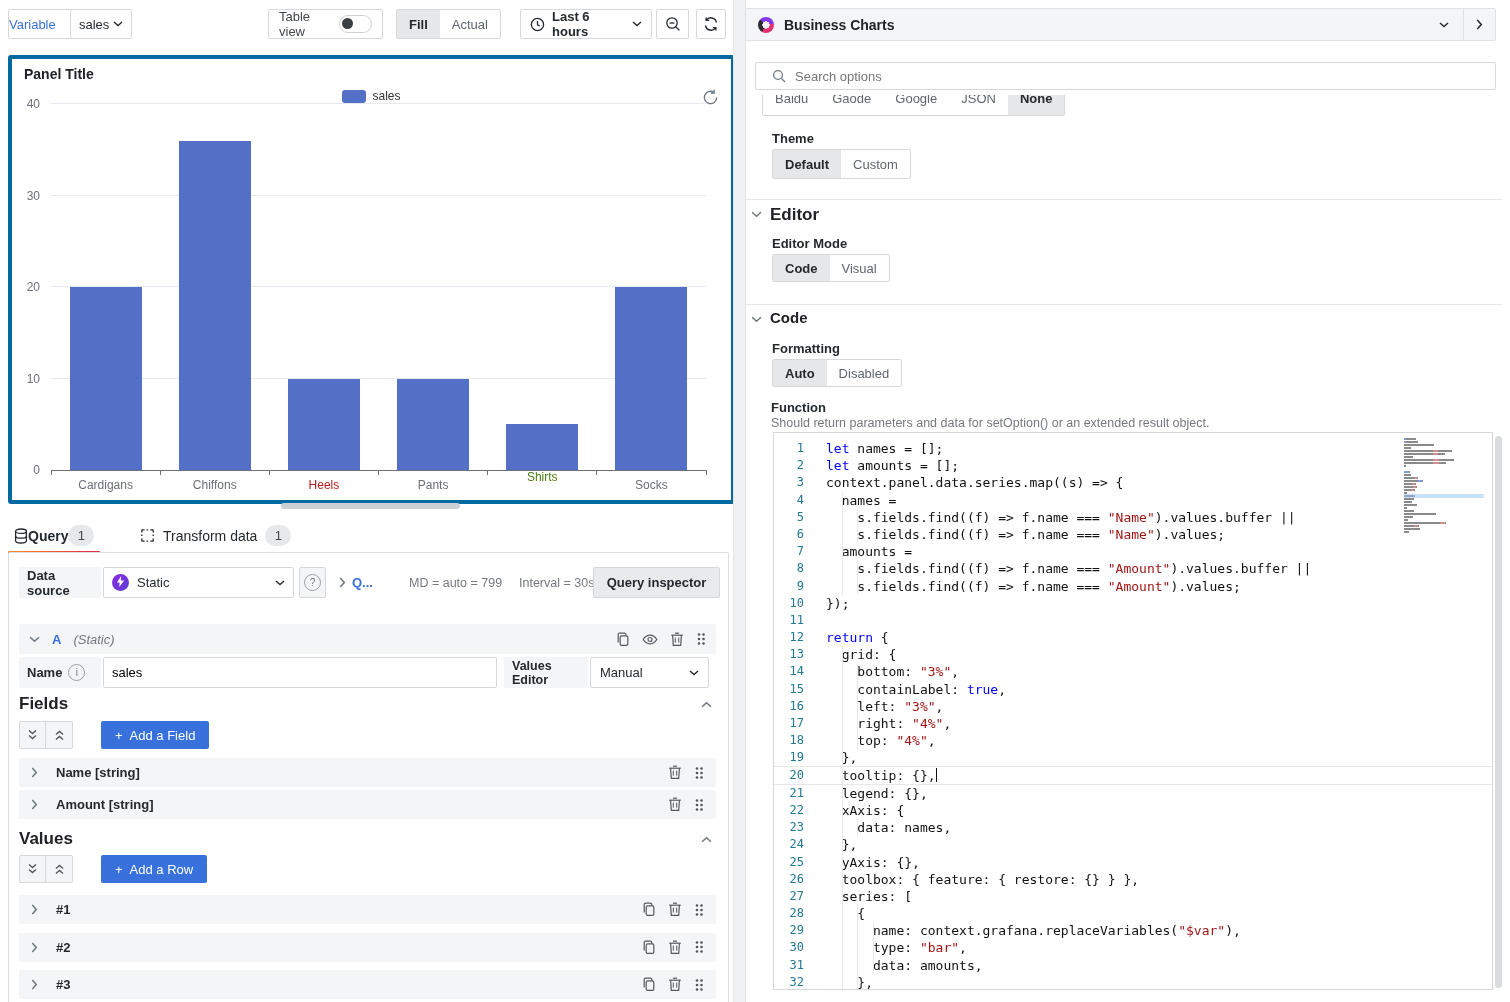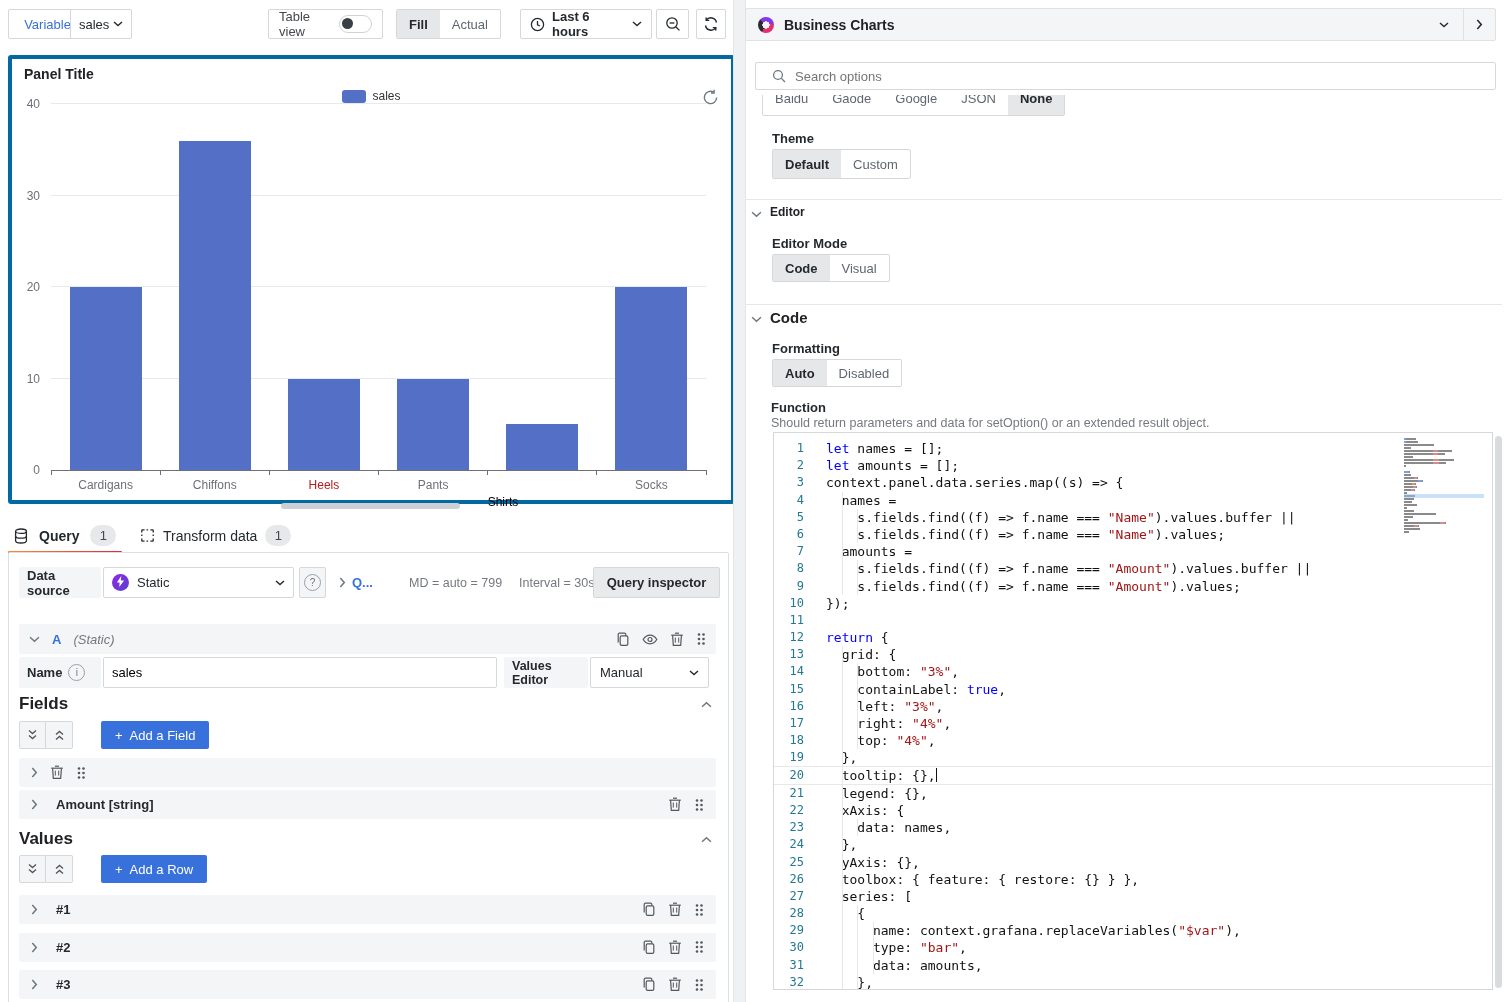--- a/index.html
+++ b/index.html
@@ -34,21 +34,21 @@
   .ic{color:#54585e;display:inline-flex;align-items:center}
   .ic-dark{color:#24292e;display:inline-flex;align-items:center}
   .ic-soft{color:#6e7880;display:inline-flex;align-items:center}
   input{font-family:"Liberation Sans",sans-serif}
 </style>
 </head>
 <body>
 
 <div class="page">
 
-  <div class="abs flex bordered" style="left:8px;top:9px;width:79px;height:30px;justify-content:center">
+  <div class="abs flex bordered" style="left:8px;top:9px;width:79px;height:30px;justify-content:flex-start">
     <span class="blue">Variable</span>
   </div>
   <div class="abs flex bordered" style="left:70px;top:9px;width:62px;height:30px;padding:0 8px;justify-content:space-between">
     <span>sales</span>
     <span class="ic-dark">
         <svg width="10" height="6" viewBox="0 0 10 6">
           <path d="M1 1l4 3.6L9 1" fill="none" stroke="currentColor" stroke-width="1.4"></path>
         </svg>
       </span>
   </div>
@@ -136,28 +136,28 @@
         <div class="abs" style="right: 8px; width: 26px; text-align: right; font-size: 12px; color: rgb(110, 112, 121); top: 312.5px;">10</div>
         <div class="abs" style="right: 8px; width: 26px; text-align: right; font-size: 12px; color: rgb(110, 112, 121); top: 221px;">20</div>
         <div class="abs" style="right: 8px; width: 26px; text-align: right; font-size: 12px; color: rgb(110, 112, 121); top: 129.5px;">30</div>
         <div class="abs" style="right: 8px; width: 26px; text-align: right; font-size: 12px; color: rgb(110, 112, 121); top: 38px;">40</div>
       </div>
     <div class="abs" id="x-labels" style="left:0;top:0;width:719px;height:441px">
         <div class="abs" style="left: 39px; width: 109.167px; text-align: center; font-size: 12px; color: rgb(110, 112, 121); top: 419px;">Cardigans</div>
         <div class="abs" style="left: 148.167px; width: 109.167px; text-align: center; font-size: 12px; color: rgb(110, 112, 121); top: 419px;">Chiffons</div>
         <div class="abs" style="left: 257.333px; width: 109.167px; text-align: center; font-size: 12px; color: #b91c1c; top: 419px;">Heels</div>
         <div class="abs" style="left: 366.5px; width: 109.167px; text-align: center; font-size: 12px; color: rgb(110, 112, 121); top: 419px;">Pants</div>
-        <div class="abs" style="left: 475.667px; width: 109.167px; font-size: 12px; color: #000000; top: 436px;">Shirts</div>
+        <div class="abs" style="left: 475.667px; width: 109.167px; text-align: center; font-size: 12px; color: #4d7c0f; top: 411px;">Shirts</div>
         <div class="abs" style="left: 584.833px; width: 109.167px; text-align: center; font-size: 12px; color: rgb(110, 112, 121); top: 419px;">Socks</div>
       </div>
   </div>
 
   <div class="abs" style="left:281px;top:503px;width:179px;height:6px;border-radius:3px;background:#ccd0d4"></div>
 
-  <div class="abs flex" style="left:8px;top:521px;height:29px;padding:0 6px;gap:11px">
+  <div class="abs flex" style="left:8px;top:521px;height:29px;padding:0 6px;gap:0">
     <span class="ic-dark">
         <svg width="14" height="16" viewBox="0 0 14 16">
           <ellipse cx="7" cy="3.2" rx="5.4" ry="2.2" fill="none" stroke="currentColor" stroke-width="1.3"></ellipse>
           <path d="M1.6 3.2v9.6c0 1.2 2.4 2.2 5.4 2.2s5.4-1 5.4-2.2V3.2" fill="none" stroke="currentColor" stroke-width="1.3"></path>
           <path d="M1.6 8c0 1.2 2.4 2.2 5.4 2.2S12.4 9.2 12.4 8" fill="none" stroke="currentColor" stroke-width="1.3"></path>
         </svg>
       </span>
     <span style="font-size:14px;font-weight:700">Query</span>
     <span class="badge">1</span>
     <span class="abs" id="tab-underline" style="left: 0px; right: 0px; bottom: -4px; height: 3px; border-radius: 1px; background: linear-gradient(90deg, rgb(255, 138, 42), rgb(224, 38, 74));"></span>
@@ -287,20 +287,21 @@
           <span>Add a Field</span>
         </span>
     </div>
     <div id="fields-rows">
         <div class="abs row-item" style="left: 10px; top: 205px; width: 697px; height: 29px; padding: 0px 12px; gap: 12px;">
           <span class="ic-soft">
             <svg width="7" height="11" viewBox="0 0 6 10">
               <path d="M1 1l3.6 4L1 9" fill="none" stroke="currentColor" stroke-width="1.4"></path>
             </svg>
           </span>
+          <span class="bold" style="flex:1;margin-left:6px">Name [string]</span>
           <span class="ic icbtn">
             <svg width="14" height="15" viewBox="0 0 14 15">
               <path d="M1.2 3.2h11.6" stroke="currentColor" stroke-width="1.2"></path>
               <path d="M5 1.2h4" stroke="currentColor" stroke-width="1.2"></path>
               <path d="M2.6 3.2l.7 10.2h7.4l.7-10.2" fill="none" stroke="currentColor" stroke-width="1.2"></path>
               <path d="M5.3 5.6v5M8.7 5.6v5" stroke="currentColor" stroke-width="1"></path>
             </svg>
           </span>
           <span class="ic icbtn">
             <svg width="10" height="16" viewBox="0 0 10 16">
@@ -521,21 +522,21 @@
       <div class="seg-opt sel" style="height: 28px;">Default</div>
       <div class="seg-opt" style="height: 28px;">Custom</div>
     </div>
 
   <div class="abs" style="left:745px;top:199px;width:757px;height:1px;background:#e5e7e9"></div>
   <span class="abs ic-soft" style="left:751px;top:211px">
       <svg width="11" height="7" viewBox="0 0 10 6">
         <path d="M1 1l4 3.6L9 1" fill="none" stroke="currentColor" stroke-width="1.4"></path>
       </svg>
     </span>
-  <div class="abs bold" style="left:770px;top:205px;font-size:12px;color:#202226">Editor</div>
+  <div class="abs bold" style="left:770px;top:205px;font-size:17px;color:#202226">Editor</div>
   <div class="abs bold" style="left:772px;top:236px">Editor Mode</div>
   <div class="abs seg" id="editor-mode-seg" style="left:772px;top:254px;height:28px">
       <div class="seg-opt sel" style="height: 26px;">Code</div>
       <div class="seg-opt" style="height: 26px;">Visual</div>
     </div>
 
   <div class="abs" style="left:745px;top:304px;width:757px;height:1px;background:#e5e7e9"></div>
   <span class="abs ic-soft" style="left:751px;top:316px">
       <svg width="11" height="7" viewBox="0 0 10 6">
         <path d="M1 1l4 3.6L9 1" fill="none" stroke="currentColor" stroke-width="1.4"></path>

